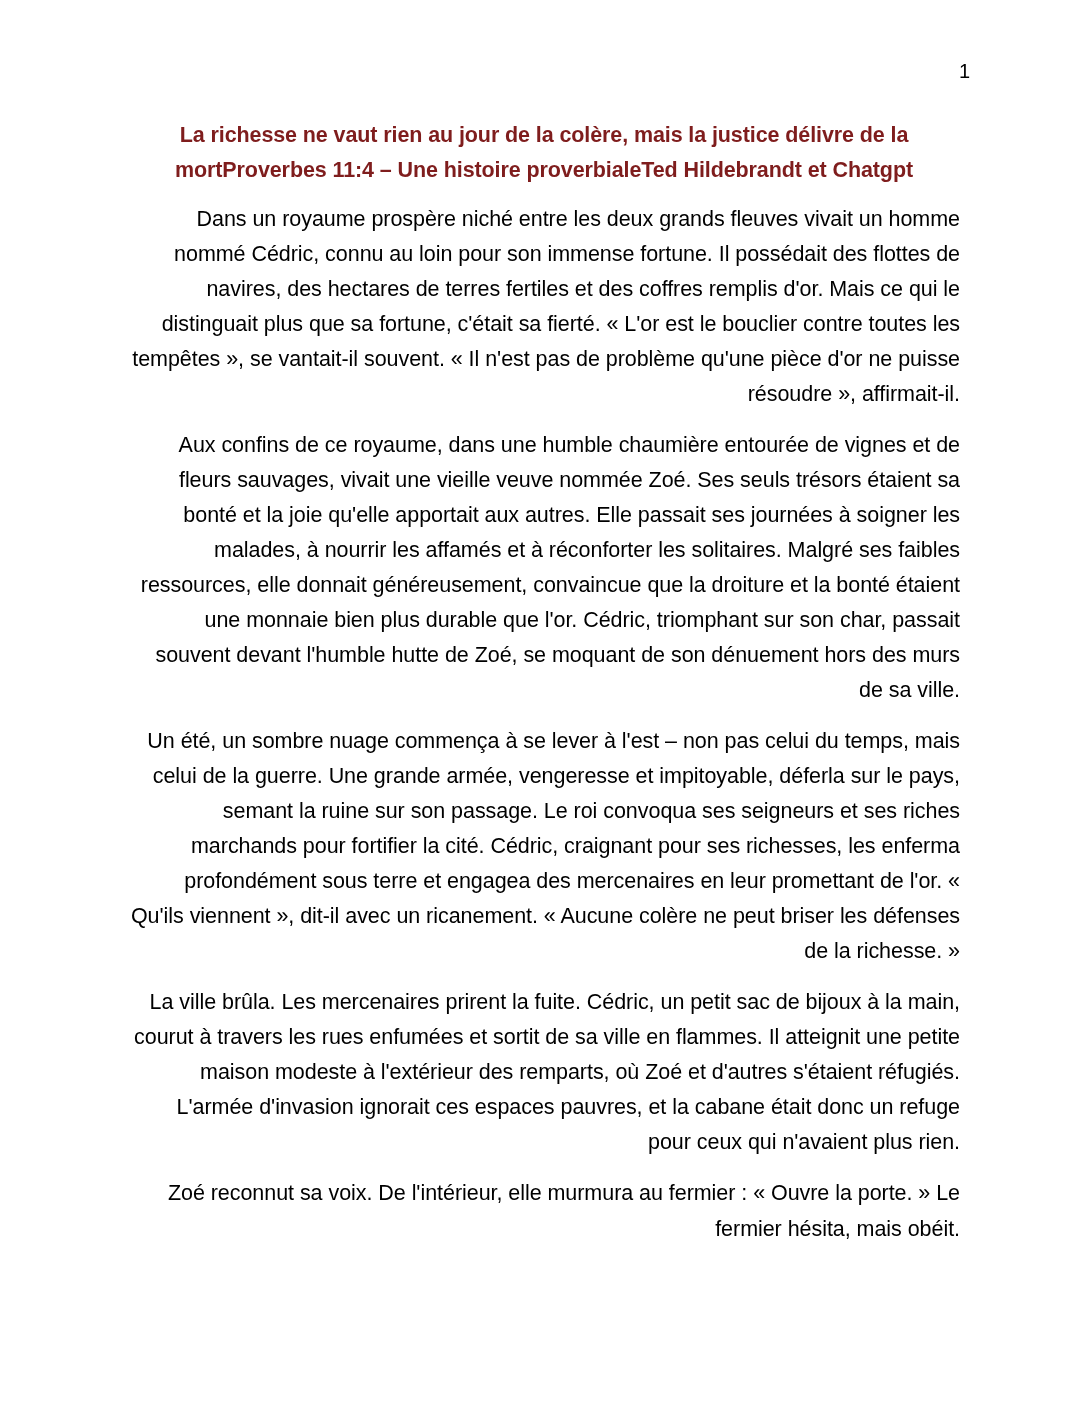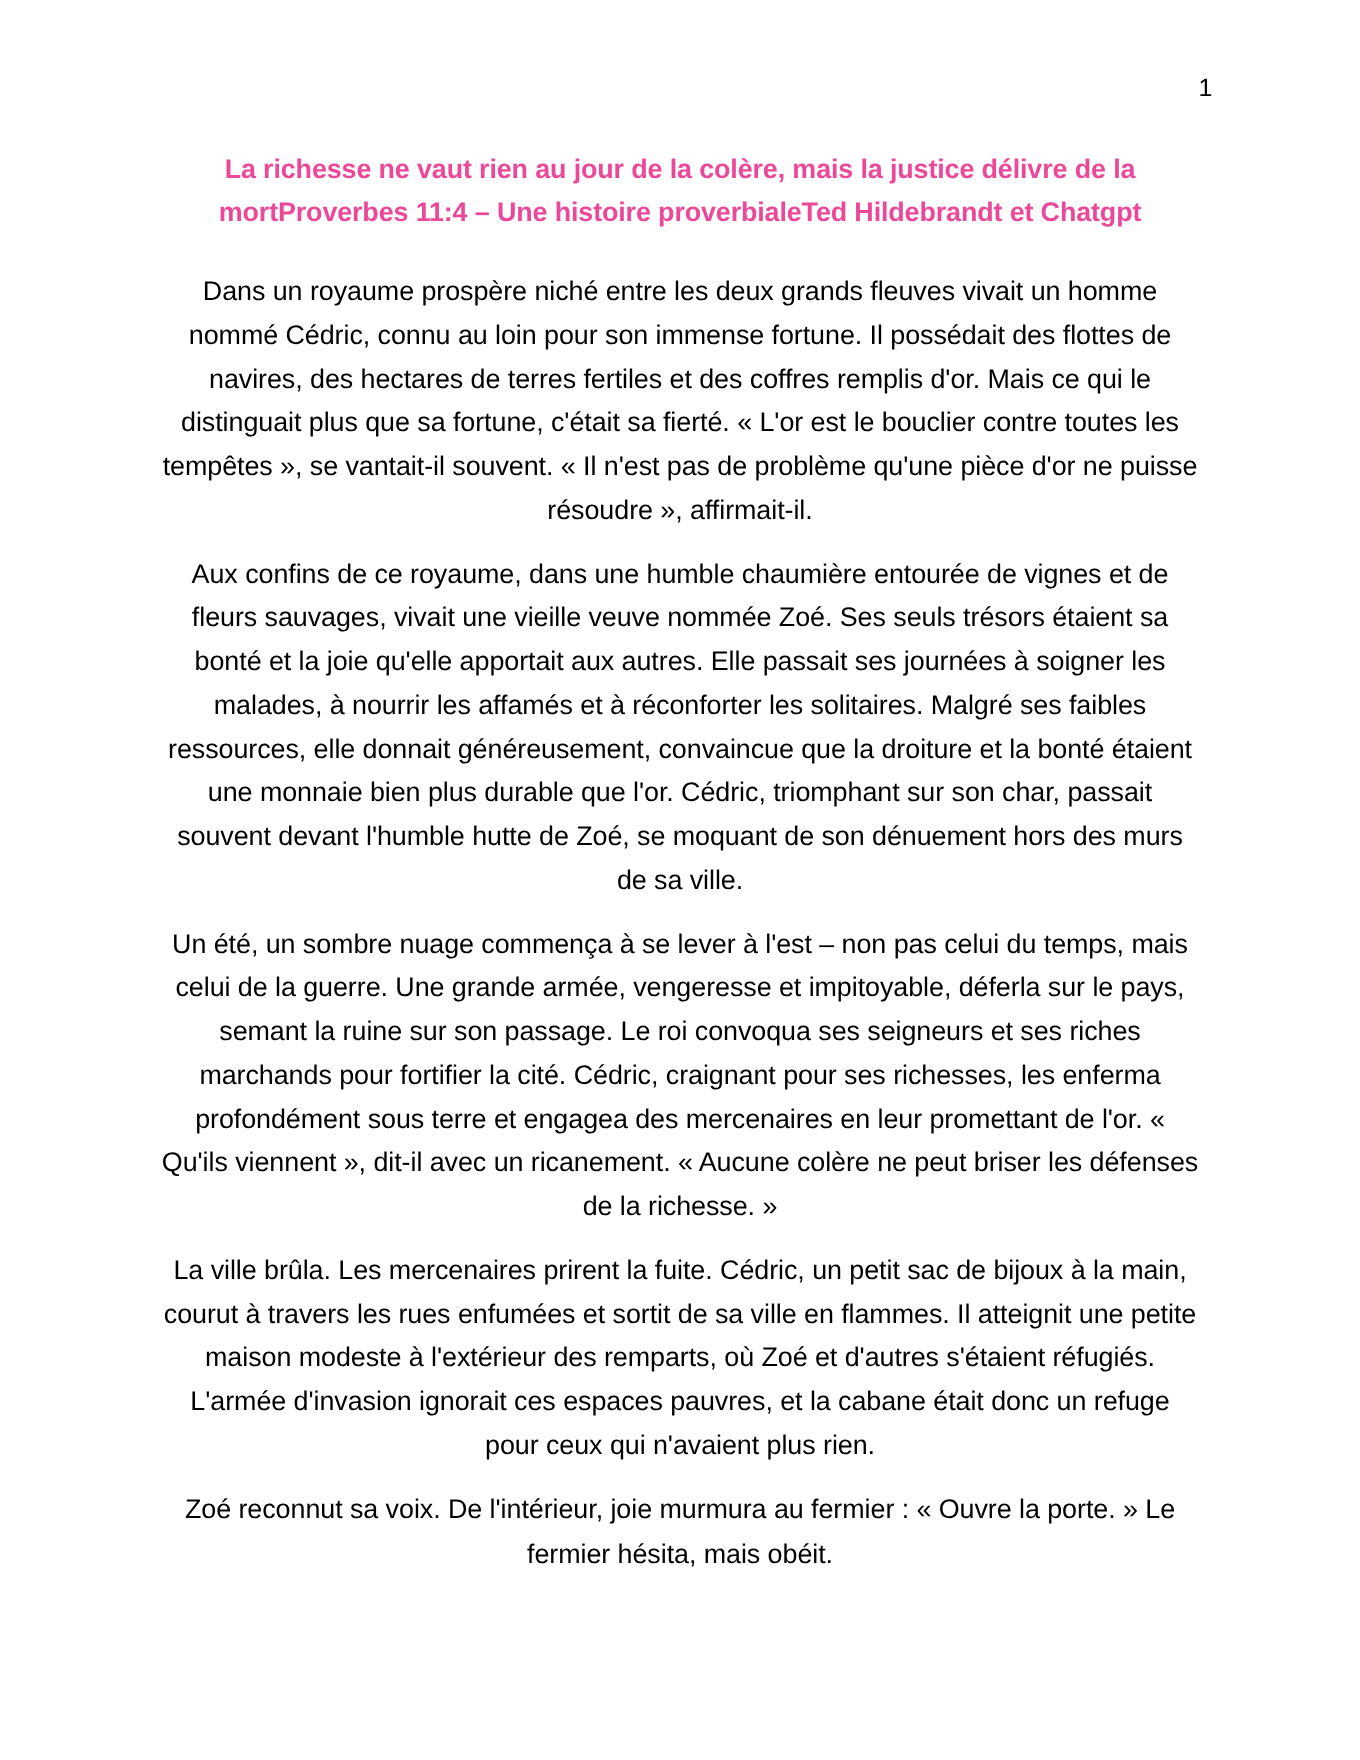--- a/index.html
+++ b/index.html
@@ -31,45 +31,45 @@
     left: 128px;
     right: 128px;
     top: 118px;
   }
   .doc-title {
     font-family: "Liberation Sans", sans-serif;
     font-weight: bold;
     font-size: 21.5px;
     line-height: 1.62;
     text-align: center;
-    color: #ec4899;
-    margin: 0 0 28px 0;
+    color: #7f1d1d;
+    margin: 0 0 14px 0;
     letter-spacing: -0.1px;
   }
   .para {
     font-family: "Liberation Sans", sans-serif;
     font-size: 21.5px;
     line-height: 1.63;
     color: #000000;
     margin: 0 0 16px 0;
-    text-align: center;
+    text-align: right;
     letter-spacing: -0.05px;
   }
 </style>
 </head>
 <body>
 
 <div class="page">
 
   <div class="page-number">1</div>
 
   <div class="content">
 
     <h1 class="doc-title">La richesse ne vaut rien au jour de la colère, mais la justice délivre de la mortProverbes 11:4 – Une histoire proverbialeTed Hildebrandt et Chatgpt</h1>
 
     <p class="para">Dans un royaume prospère niché entre les deux grands fleuves vivait un homme nommé Cédric, connu au loin pour son immense fortune. Il possédait des flottes de navires, des hectares de terres fertiles et des coffres remplis d'or. Mais ce qui le distinguait plus que sa fortune, c'était sa fierté. « L'or est le bouclier contre toutes les tempêtes », se vantait-il souvent. « Il n'est pas de problème qu'une pièce d'or ne puisse résoudre », affirmait-il.</p>
     <p class="para">Aux confins de ce royaume, dans une humble chaumière entourée de vignes et de fleurs sauvages, vivait une vieille veuve nommée Zoé. Ses seuls trésors étaient sa bonté et la joie qu'elle apportait aux autres. Elle passait ses journées à soigner les malades, à nourrir les affamés et à réconforter les solitaires. Malgré ses faibles ressources, elle donnait généreusement, convaincue que la droiture et la bonté étaient une monnaie bien plus durable que l'or. Cédric, triomphant sur son char, passait souvent devant l'humble hutte de Zoé, se moquant de son dénuement hors des murs de sa ville.</p>
     <p class="para">Un été, un sombre nuage commença à se lever à l'est – non pas celui du temps, mais celui de la guerre. Une grande armée, vengeresse et impitoyable, déferla sur le pays, semant la ruine sur son passage. Le roi convoqua ses seigneurs et ses riches marchands pour fortifier la cité. Cédric, craignant pour ses richesses, les enferma profondément sous terre et engagea des mercenaires en leur promettant de l'or. « Qu'ils viennent », dit-il avec un ricanement. « Aucune colère ne peut briser les défenses de la richesse. »</p>
     <p class="para">La ville brûla. Les mercenaires prirent la fuite. Cédric, un petit sac de bijoux à la main, courut à travers les rues enfumées et sortit de sa ville en flammes. Il atteignit une petite maison modeste à l'extérieur des remparts, où Zoé et d'autres s'étaient réfugiés. L'armée d'invasion ignorait ces espaces pauvres, et la cabane était donc un refuge pour ceux qui n'avaient plus rien.</p>
-    <p class="para">Zoé reconnut sa voix. De l'intérieur, joie murmura au fermier : « Ouvre la porte. » Le fermier hésita, mais obéit.</p>
+    <p class="para">Zoé reconnut sa voix. De l'intérieur, elle murmura au fermier : « Ouvre la porte. » Le fermier hésita, mais obéit.</p>
 
   </div>
 </div>
 
 </body></html>

